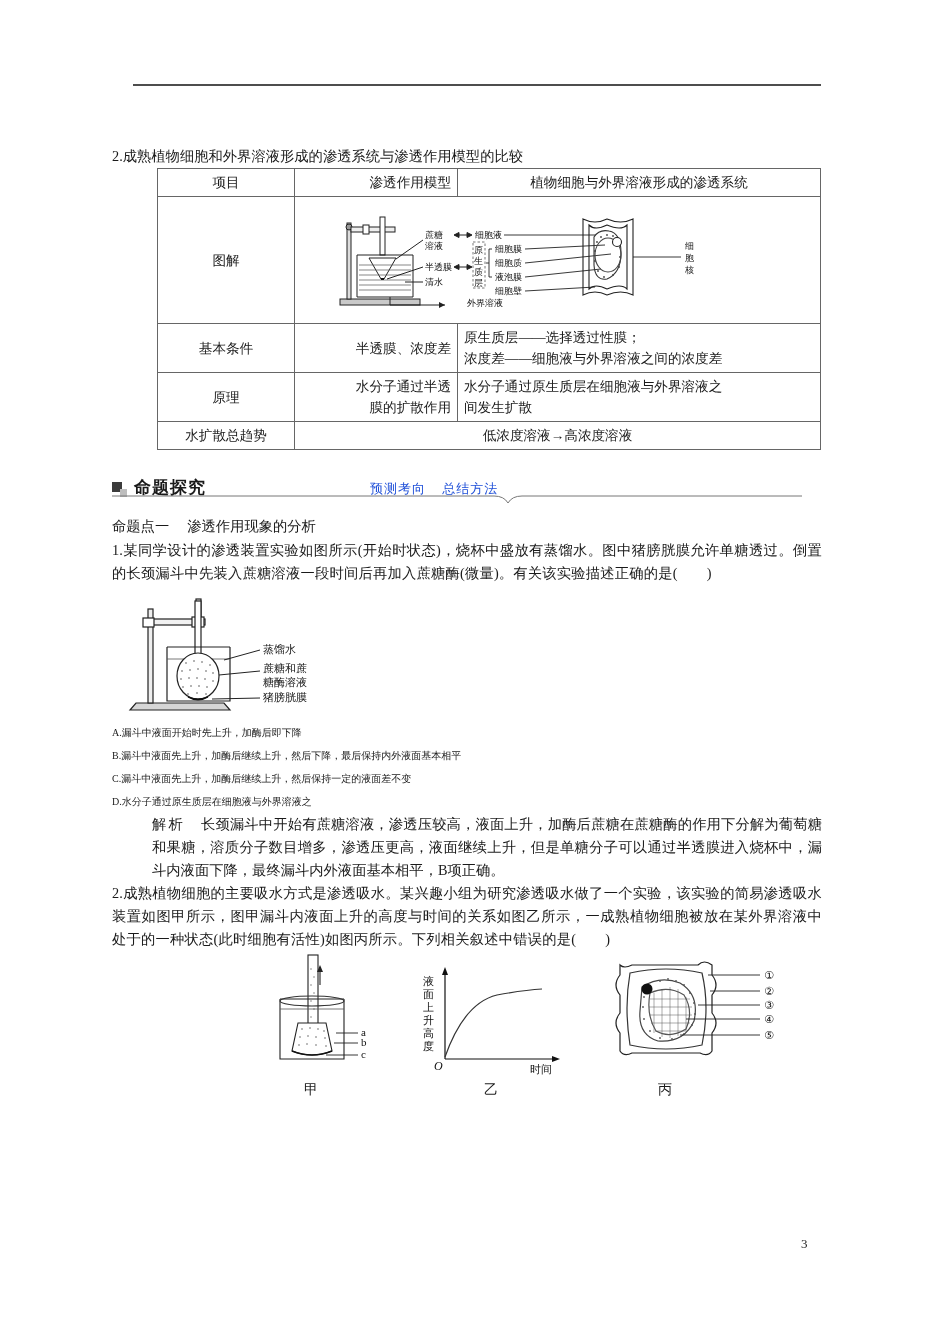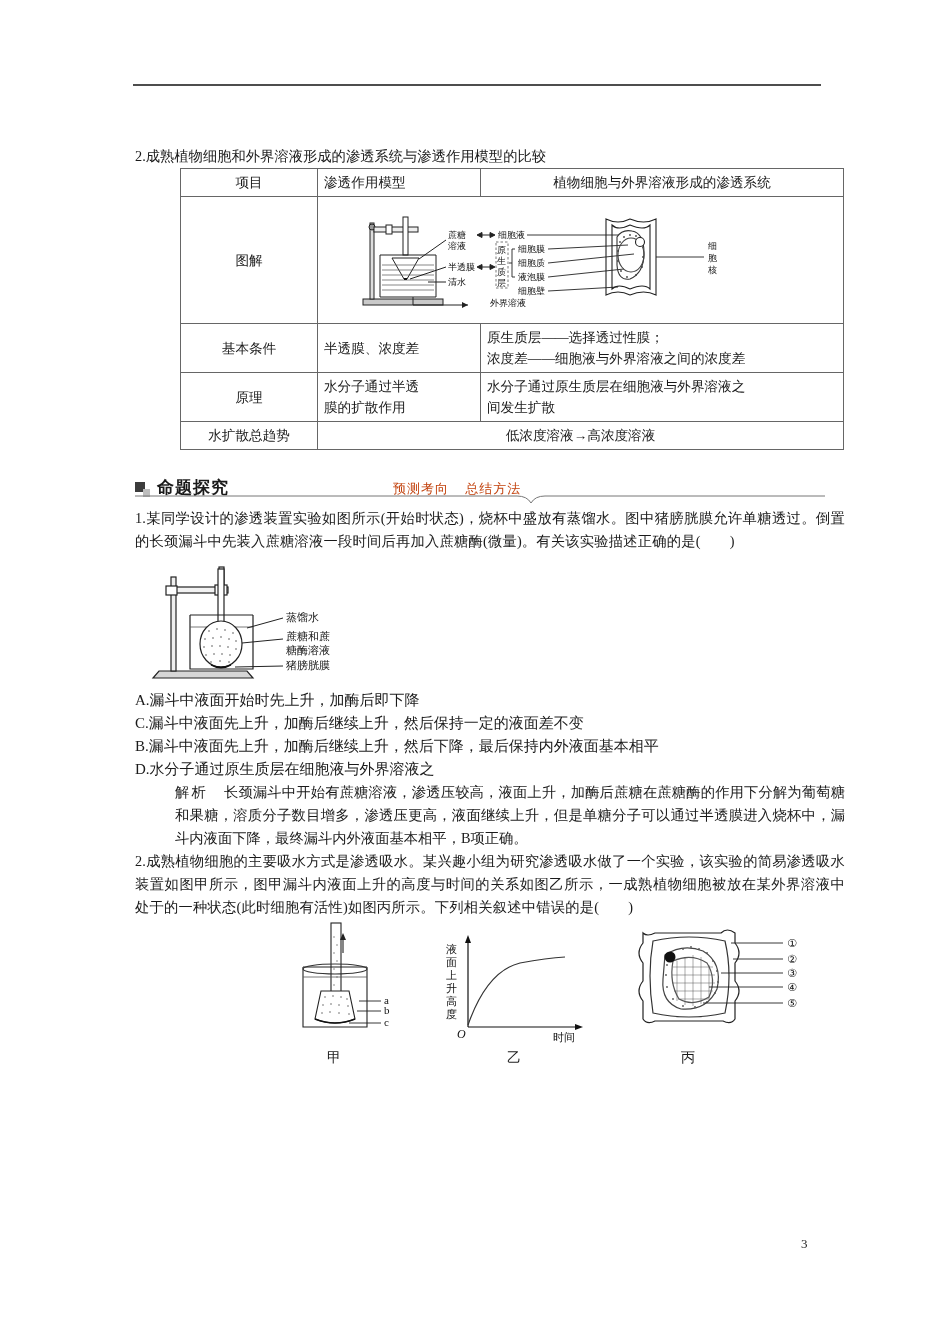--- a/index.html
+++ b/index.html
@@ -13,21 +13,21 @@
   }
   #page {
     position: relative;
     width: 950px;
     height: 1344px;
     background: #fff;
     overflow: hidden;
   }
   .content {
     position: absolute;
-    left: 135px;
+    left: 112px;
     top: 0;
     width: 710px;
   }
   .top-rule {
     position: absolute;
     left: 133px;
     top: 84px;
     width: 688px;
     height: 2px;
     background: #4d4d4d;
@@ -53,21 +53,21 @@
     table-layout: fixed;
   }
   .cmp-table td {
     border: 1px solid #666;
     font-size: 13.6px;
     line-height: 21px;
     padding: 3px 6px;
     vertical-align: middle;
   }
   .c-label { width: 124px; text-align: center; }
-  .c-mid   { width: 150px; text-align: left; margin-top: 29px; }
+  .c-mid   { width: 150px; text-align: right; margin-top: 29px; }
   .c-right { text-align: left; }
   .center  { text-align: center; }
 
   
   .banner {
     position: relative;
     height: 30px;
     margin-top: 26px;
   }
   .banner-sq {
@@ -89,39 +89,39 @@
     font-family: "DejaVu Sans", "Liberation Sans", sans-serif;
     font-weight: bold;
     font-size: 17px;
     letter-spacing: 1px;
     text-align: center;
   }
   .banner-tags {
     position: absolute;
     left: 258px; top: 4px;
     font-size: 13px;
-    color: #c2410c;
+    color: #1d4ed8;
     letter-spacing: 1px;
   }
   .banner-tags span { margin-right: 12px; }
   .banner-rule {
     position: absolute;
     left: 0; bottom: 0;
     width: 690px; height: 14px;
   }
 
   .point-title {
     font-size: 14.3px;
     line-height: 24px;
     margin-top: 8px;
   }
   .point-title .gap { display: inline-block; width: 18px; }
 
   .qtext { margin-top: 1px; }
-  .opt { font-size: 15px; line-height: 23px; }
+  .opt { font-size: 10px; line-height: 23px; }
   .ans-label { letter-spacing: 2px; }
   .ans-gap { display: inline-block; width: 16px; }
   .exp { font-size: 14.3px; line-height: 23px; text-align: justify; margin-left: 40px; }
 
   
   .fig-wrap { text-align: center; }
   .fig-row {
     position: relative;
     height: 130px;
   }
@@ -305,20 +305,23 @@
       <div class="banner-title">命题探究</div>
       <div class="banner-tags">
         <span>预测考向</span>
         <span>总结方法</span>
       </div>
       <svg class="banner-rule" width="690" height="14" viewBox="0 0 690 14">
         <path d="M0 4 L382 4 Q392 4 396 11 Q400 4 410 4 L690 4" stroke="#777" fill="none" stroke-width="1"></path>
       </svg>
     </div>
 
+    <div class="point-title">
+      <span>命题点一</span><span class="gap"></span><span>渗透作用现象的分析</span>
+    </div>
 
     <div class="p qtext">1.某同学设计的渗透装置实验如图所示(开始时状态)，烧杯中盛放有蒸馏水。图中猪膀胱膜允许单糖透过。倒置的长颈漏斗中先装入蔗糖溶液一段时间后再加入蔗糖酶(微量)。有关该实验描述正确的是(　　)</div>
 
     <div class="fig-wrap" style="margin-top:6px;">
       <svg width="250" height="125" viewBox="0 0 250 125">
         <g stroke="#222" fill="none" stroke-width="1.2">
 
           <path d="M24 112 L112 112 L118 119 L18 119 Z" fill="#d6d6d6" stroke="#222"></path>
 
           <rect x="36" y="18" width="5" height="94" fill="#eee" stroke="#222"></rect>
@@ -370,22 +373,22 @@
         <g font-family="'DejaVu Sans','Liberation Sans',sans-serif" font-size="11" fill="#111">
           <text x="151" y="62">蒸馏水</text>
           <text x="151" y="81">蔗糖和蔗</text>
           <text x="151" y="95">糖酶溶液</text>
           <text x="151" y="110">猪膀胱膜</text>
         </g>
       </svg>
     </div>
 
     <div class="opt" style="margin-top:5px;">A.漏斗中液面开始时先上升，加酶后即下降</div>
+    <div class="opt">B.漏斗中液面先上升，加酶后继续上升，然后下降，最后保持内外液面基本相平</div>
     <div class="opt">C.漏斗中液面先上升，加酶后继续上升，然后保持一定的液面差不变</div>
-    <div class="opt">B.漏斗中液面先上升，加酶后继续上升，然后下降，最后保持内外液面基本相平</div>
     <div class="opt">D.水分子通过原生质层在细胞液与外界溶液之</div>
 
 
     <div class="exp">
       <span class="ans-label">解析</span><span class="ans-gap"></span><span>长颈漏斗中开始有蔗糖溶液，渗透压较高，液面上升，加酶后蔗糖在蔗糖酶的作用下分解为葡萄糖和果糖，溶质分子数目增多，渗透压更高，液面继续上升，但是单糖分子可以通过半透膜进入烧杯中，漏斗内液面下降，最终漏斗内外液面基本相平，B项正确。</span>
     </div>
 
     <div class="p">2.成熟植物细胞的主要吸水方式是渗透吸水。某兴趣小组为研究渗透吸水做了一个实验，该实验的简易渗透吸水装置如图甲所示，图甲漏斗内液面上升的高度与时间的关系如图乙所示，一成熟植物细胞被放在某外界溶液中处于的一种状态(此时细胞有活性)如图丙所示。下列相关叙述中错误的是(　　)</div>
 
     <div class="fig-row">

